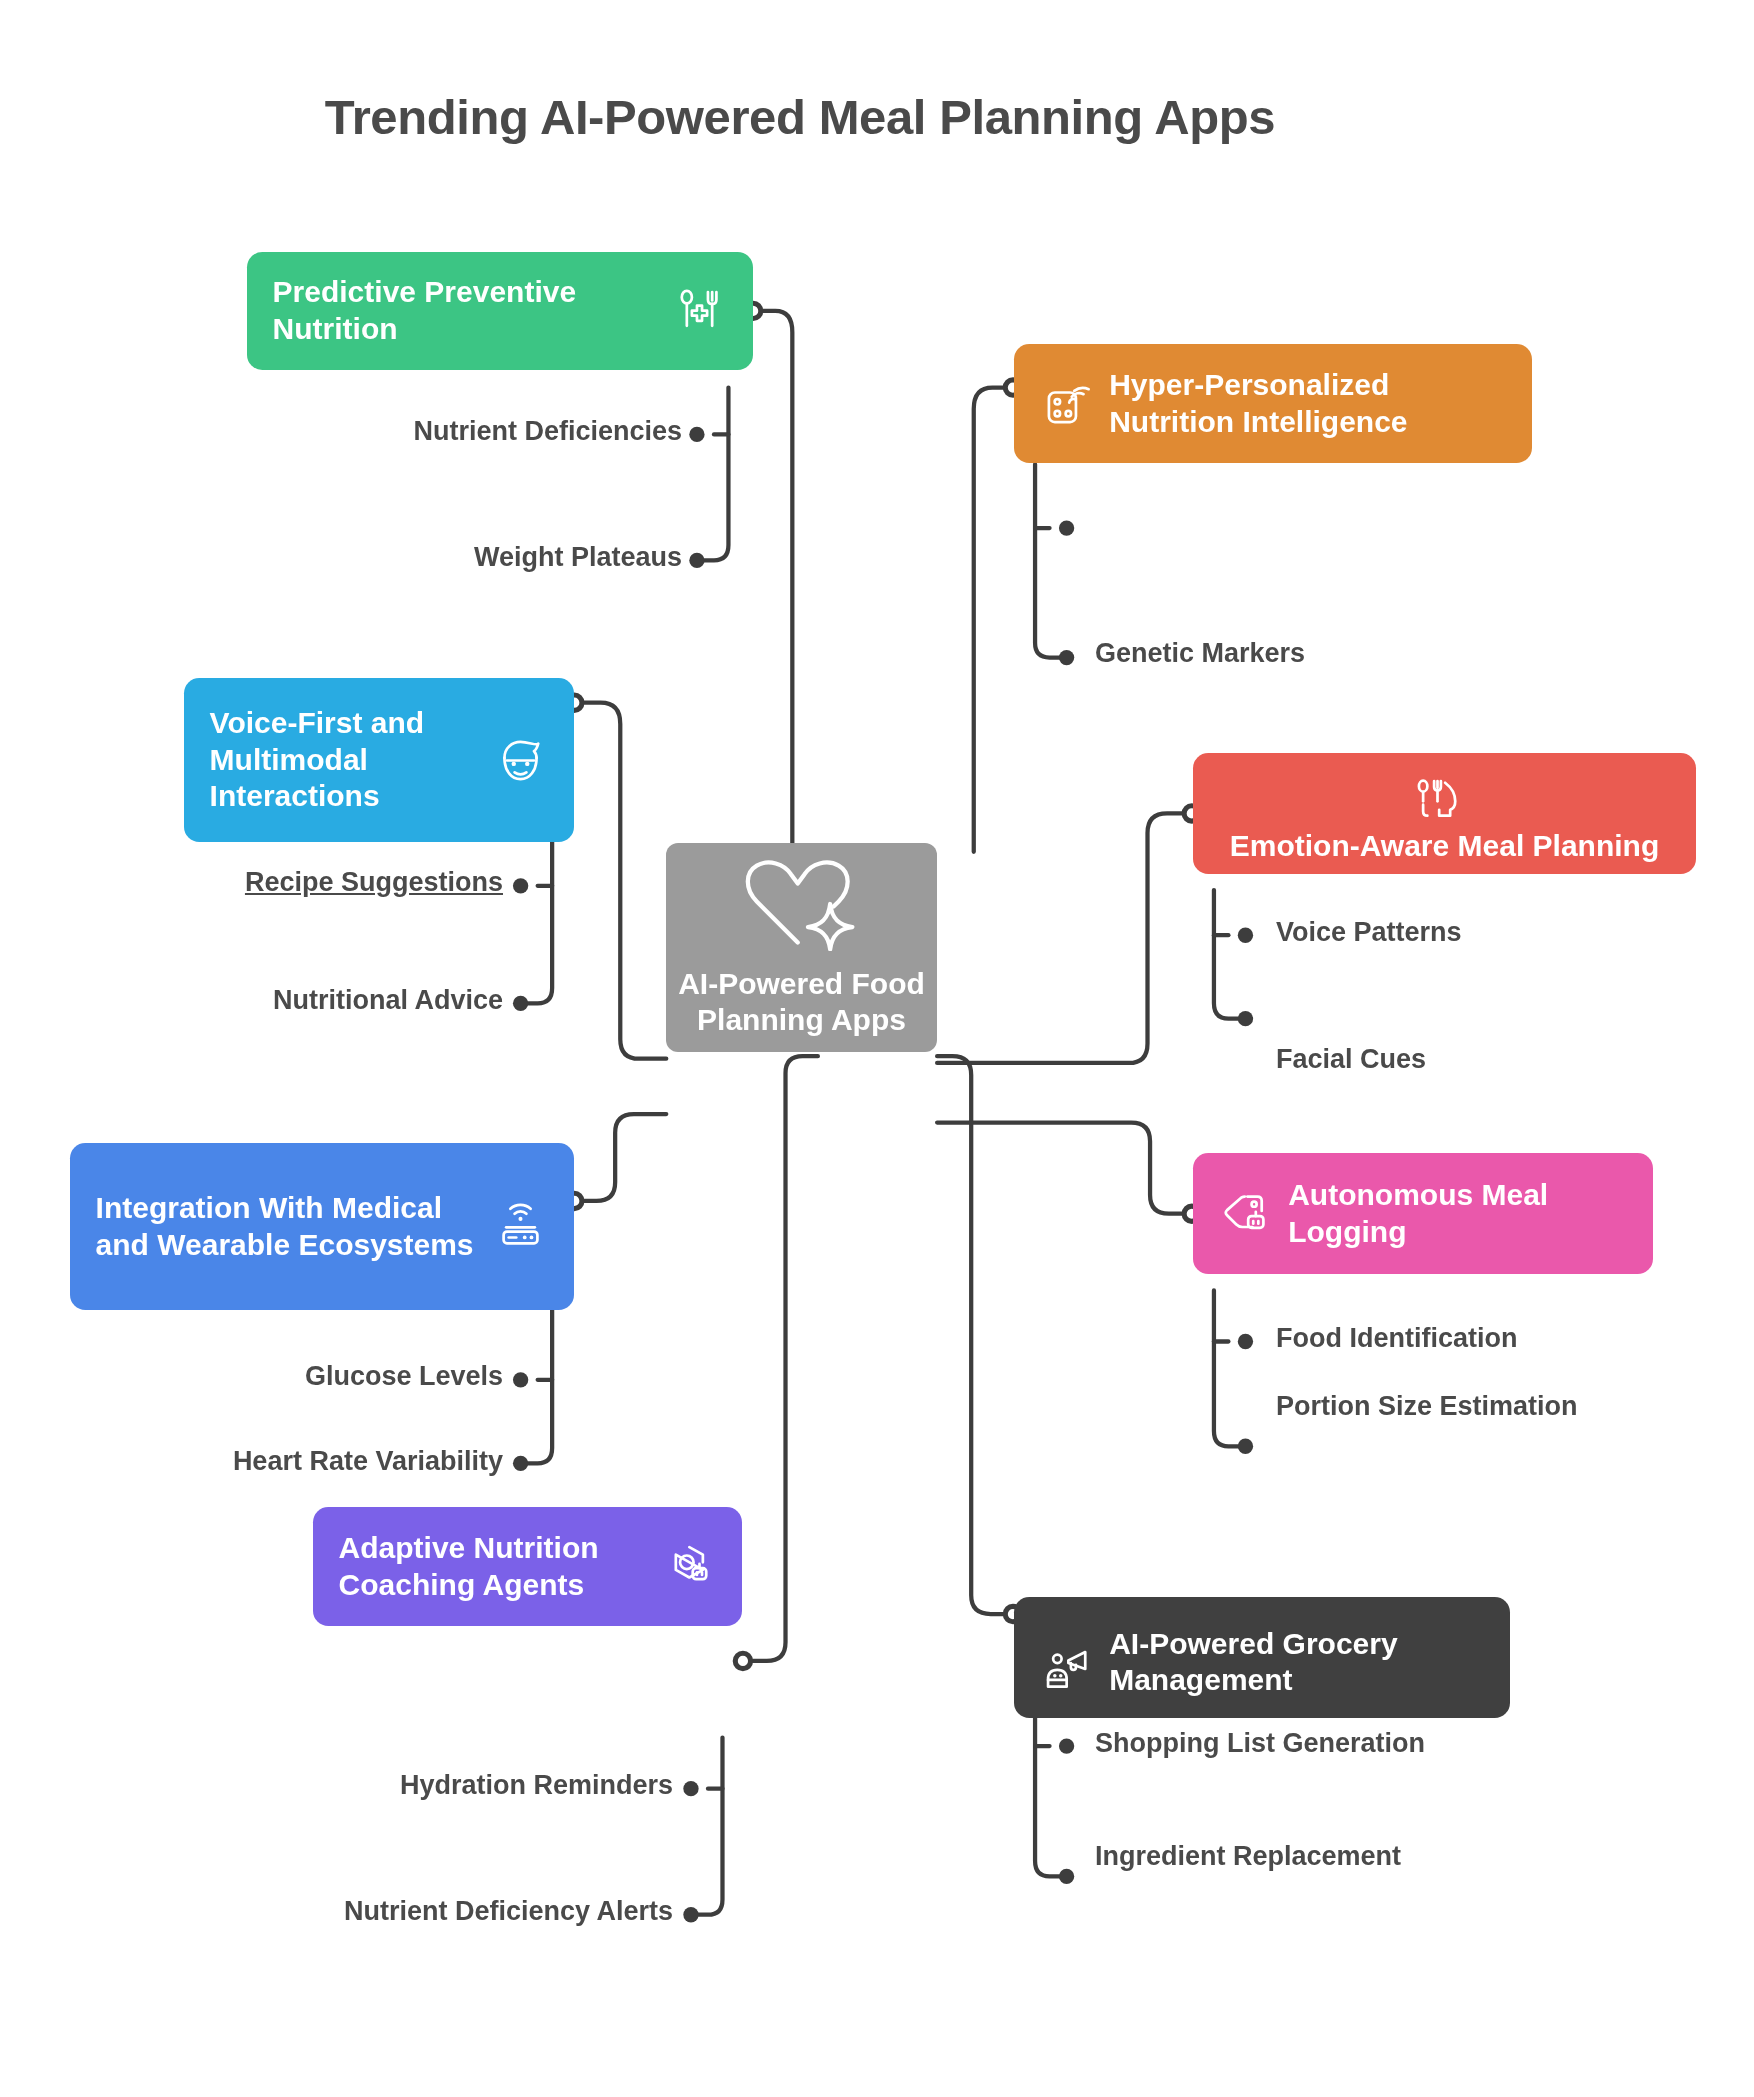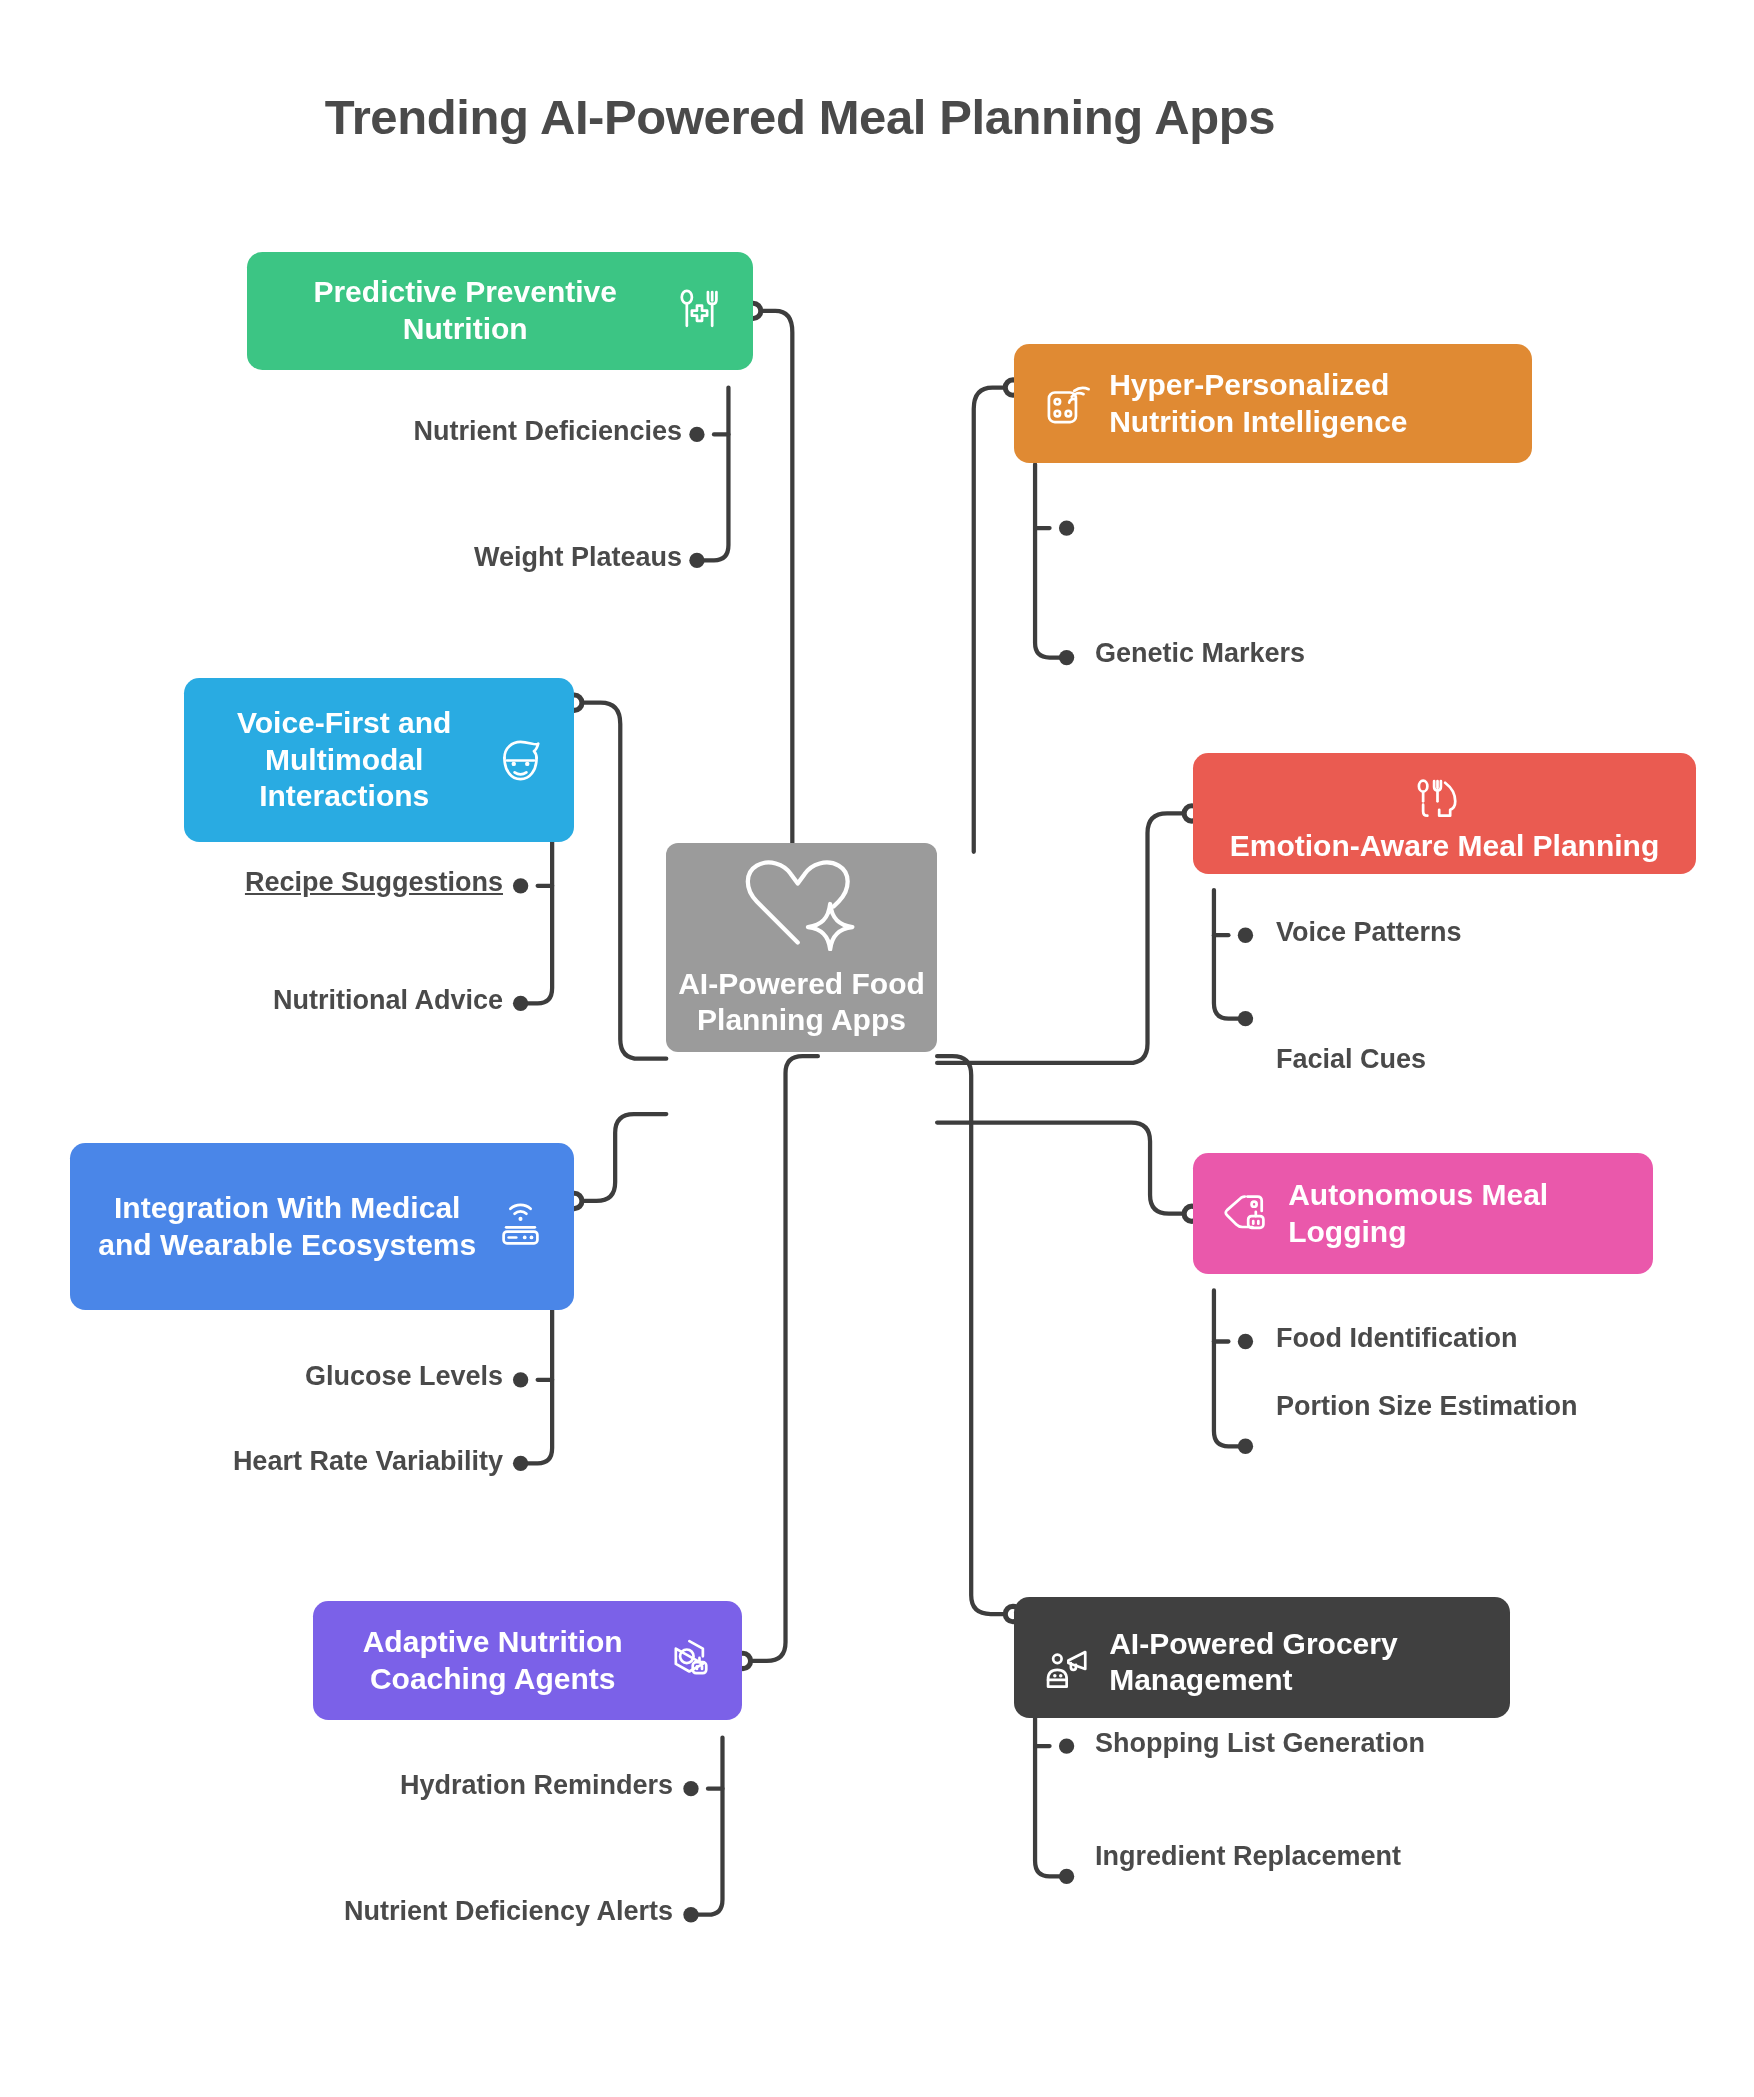--- a/index.html
+++ b/index.html
@@ -52,21 +52,21 @@
   }
   .node .label { flex: 0 1 auto; }
   .node .node-icon {
     flex: 0 0 auto;
     width: 56px;
     height: 56px;
     display: flex;
     align-items: center;
     justify-content: center;
   }
-  .node.left-side { justify-content: flex-end; text-align: center; }
+  .node.left-side { justify-content: flex-end; text-align: left; }
   .node.left-side .node-icon { margin-left: 13.6px; }
   .node.right-side { justify-content: flex-start; text-align: left; }
   .node.right-side .node-icon { margin-right: 13.6px; }
 
   
   #center-node {
     position: absolute;
     left: 666px;
     top: 843px;
     width: 271px;
@@ -307,21 +307,21 @@
     </span>
     <span class="label">Autonomous Meal Logging</span>
   </div>
   <div class="sub left-align" style="left:1276px; top:1322px; width:443px;">
     <div>Food Identification</div>
   </div>
   <div class="sub left-align" style="left:1276px; top:1390px; width:358px;">
     <div>Portion Size Estimation</div>
   </div>
 
-  <div class="node left-side" style="left:313px; top:1601px; width:429px; height:119px; background:#7b61e8;">
+  <div class="node left-side" style="left:313px; top:1507px; width:429px; height:119px; background:#7b61e8;">
     <span class="label">Adaptive Nutrition Coaching Agents</span>
     <span class="node-icon">
       <svg width="49" height="49" viewBox="0 0 58 58" fill="none" stroke="#ffffff" stroke-width="3.2" stroke-linecap="round" stroke-linejoin="round">
         <path d="M30 6 L46 15 L46 24 M46 33 L30 42 L14 33 L14 15 Z"></path>
         <circle cx="27" cy="24" r="8"></circle>
         <rect x="34" y="31" width="16" height="13" rx="4"></rect>
         <path d="M42 26 L42 31"></path>
         <path d="M39 36 L39 39"></path>
           <path d="M45 36 L45 39"></path>
       </svg>

